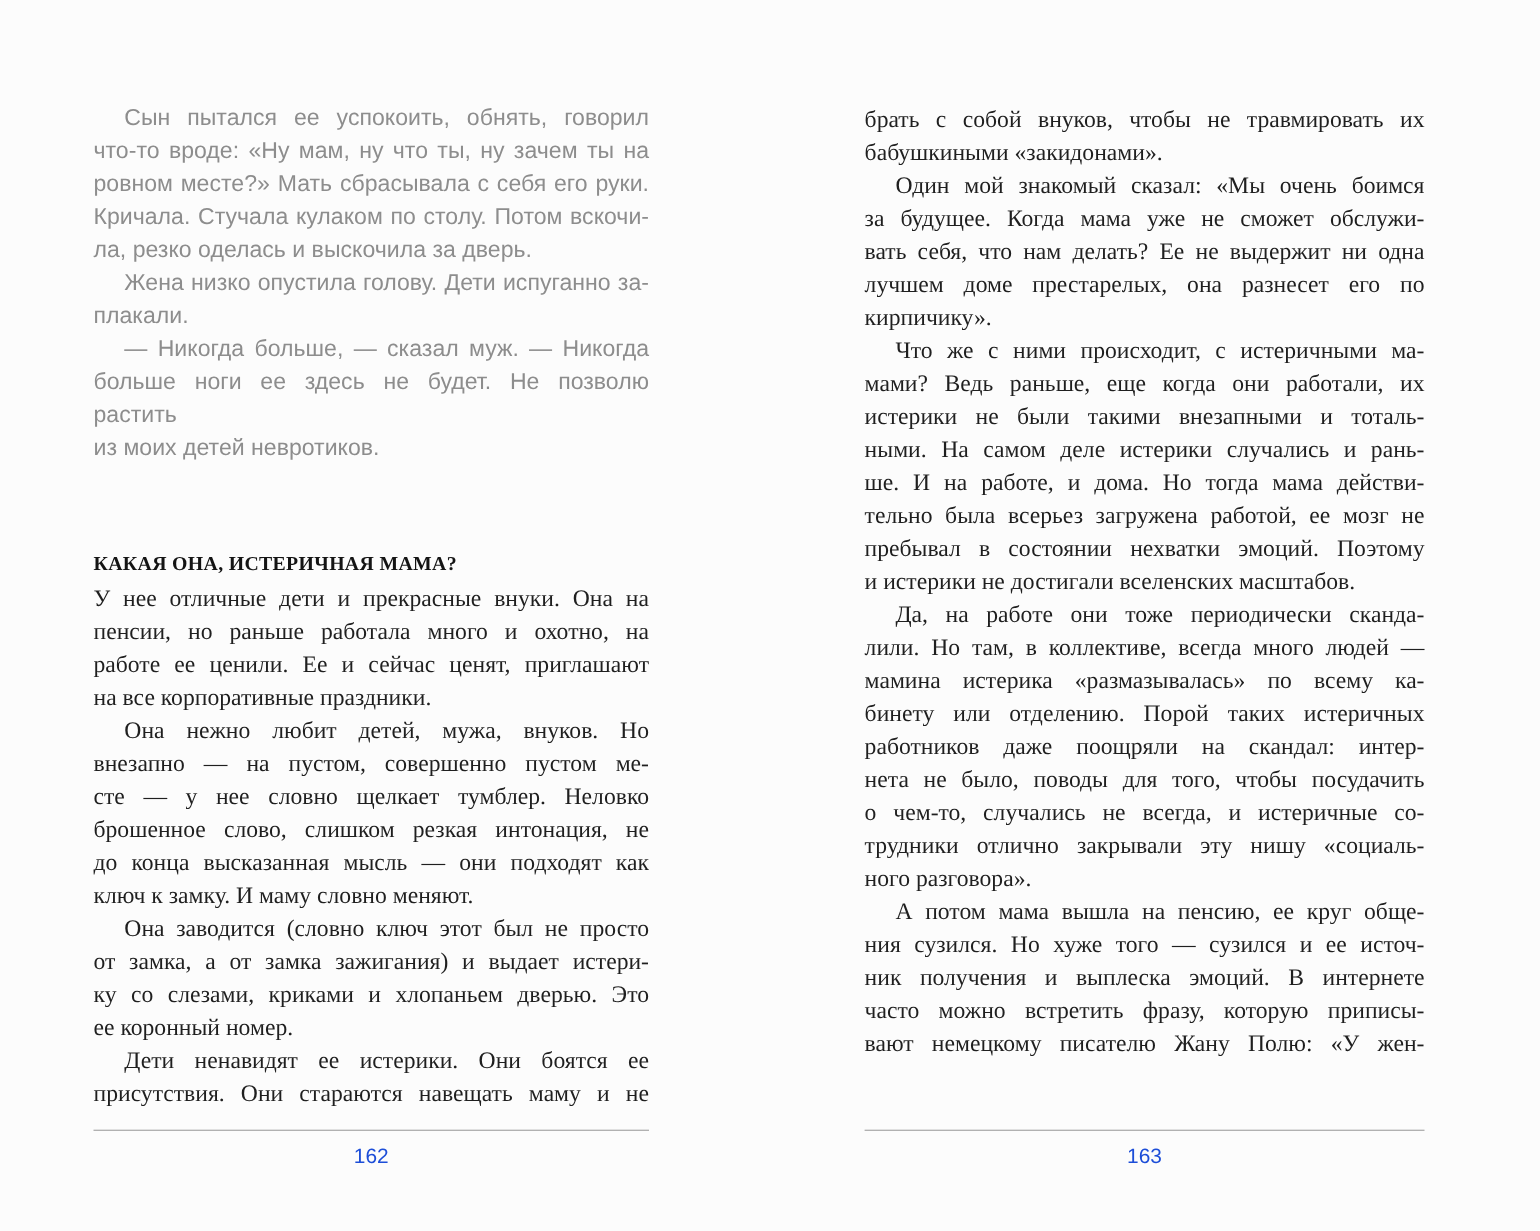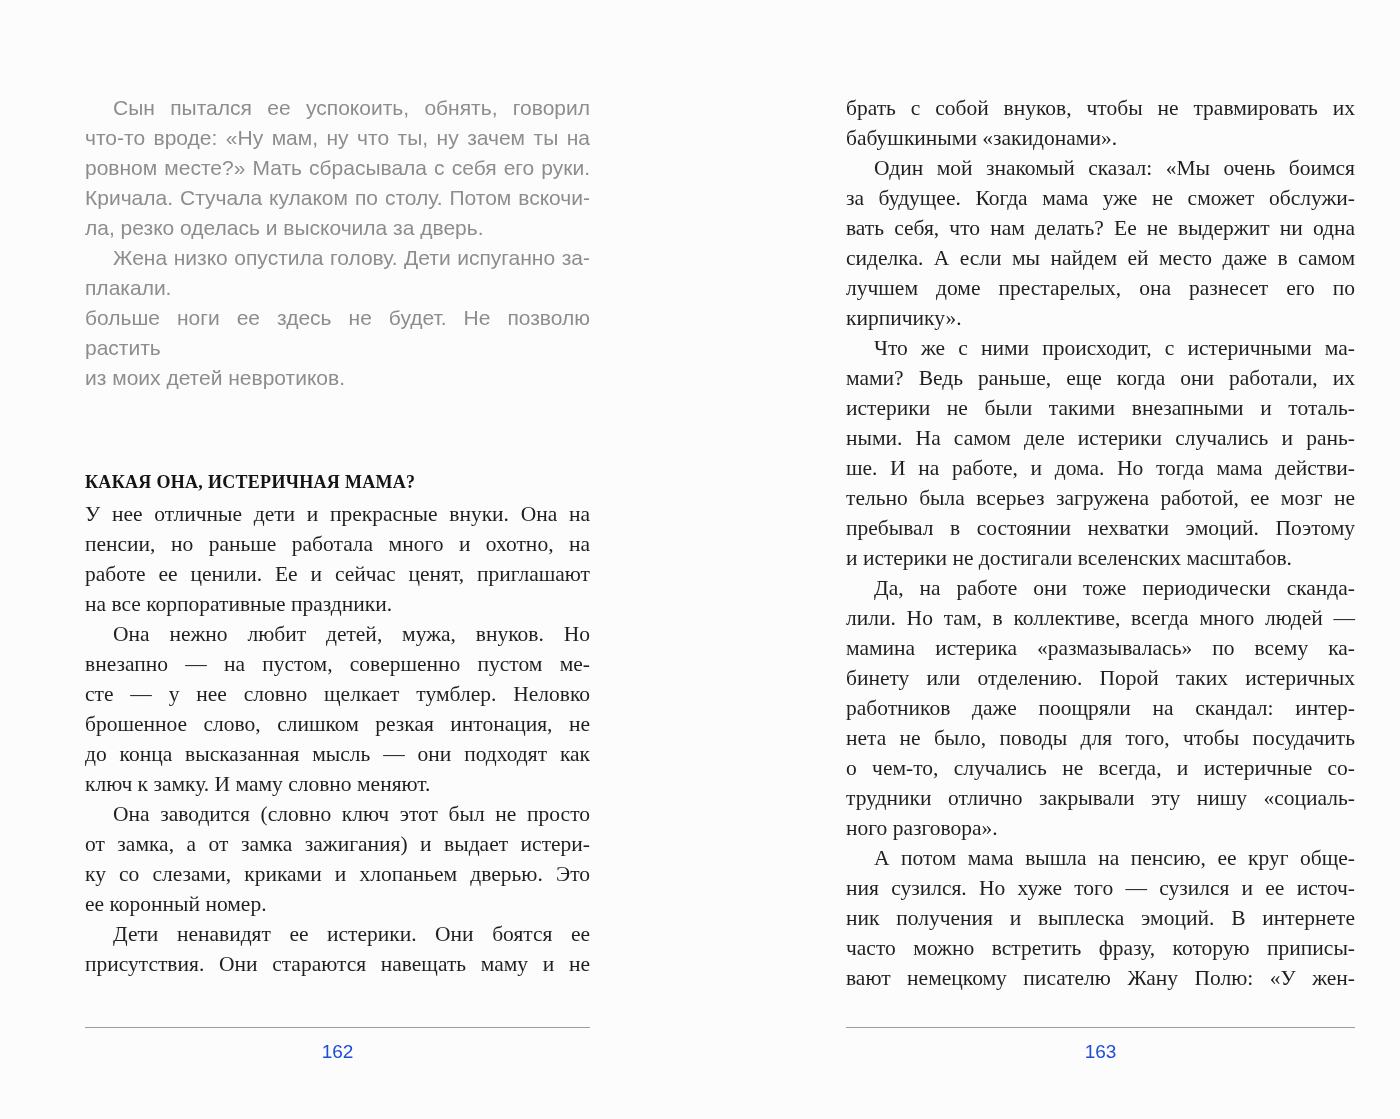--- a/index.html
+++ b/index.html
@@ -15,21 +15,21 @@
     width: 1400px;
     height: 1103px;
     background: #fcfcfc;
   }
   .page {
     position: absolute;
     top: 0;
     height: 1119px;
   }
   .page-left  { left: 85px;  width: 505px; }
-  .page-right { left: 846px; width: 509px; }
+  .page-right { left: 786px; width: 509px; }
 
   .page-content {
     position: absolute;
     top: 93px;
     left: 0;
     right: 0;
   }
 
   .para { margin: 0; padding: 0; }
 
@@ -94,20 +94,21 @@
           <div class="line">что-то вроде: «Ну мам, ну что ты, ну зачем ты на</div>
           <div class="line">ровном месте?» Мать сбрасывала с себя его руки.</div>
           <div class="line">Кричала. Стучала кулаком по столу. Потом вскочи-</div>
           <div class="line lastline">ла, резко оделась и выскочила за дверь.</div>
         </div>
         <div class="para intro">
           <div class="line indent">Жена низко опустила голову. Дети испуганно за-</div>
           <div class="line lastline">плакали.</div>
         </div>
         <div class="para intro">
+          <div class="line indent">— Никогда больше, — сказал муж. — Никогда</div>
           <div class="line">больше ноги ее здесь не будет. Не позволю растить</div>
           <div class="line lastline">из моих детей невротиков.</div>
         </div>
         <h2 class="heading">КАКАЯ ОНА, ИСТЕРИЧНАЯ МАМА?</h2>
         <div class="para body">
           <div class="line">У нее отличные дети и прекрасные внуки. Она на</div>
           <div class="line">пенсии, но раньше работала много и охотно, на</div>
           <div class="line">работе ее ценили. Ее и сейчас ценят, приглашают</div>
           <div class="line lastline">на все корпоративные праздники.</div>
         </div>
@@ -139,21 +140,20 @@
   <section class="page page-right">
     <div class="page-content">
         <div class="para body">
           <div class="line">брать с собой внуков, чтобы не травмировать их</div>
           <div class="line lastline">бабушкиными «закидонами».</div>
         </div>
         <div class="para body">
           <div class="line indent">Один мой знакомый сказал: «Мы очень боимся</div>
           <div class="line">за будущее. Когда мама уже не сможет обслужи-</div>
           <div class="line">вать себя, что нам делать? Ее не выдержит ни одна</div>
-          <div class="line">сиделка. А если мы найдем ей место даже в самом</div>
           <div class="line">лучшем доме престарелых, она разнесет его по</div>
           <div class="line lastline">кирпичику».</div>
         </div>
         <div class="para body">
           <div class="line indent">Что же с ними происходит, с истеричными ма-</div>
           <div class="line">мами? Ведь раньше, еще когда они работали, их</div>
           <div class="line">истерики не были такими внезапными и тоталь-</div>
           <div class="line">ными. На самом деле истерики случались и рань-</div>
           <div class="line">ше. И на работе, и дома. Но тогда мама действи-</div>
           <div class="line">тельно была всерьез загружена работой, ее мозг не</div>

